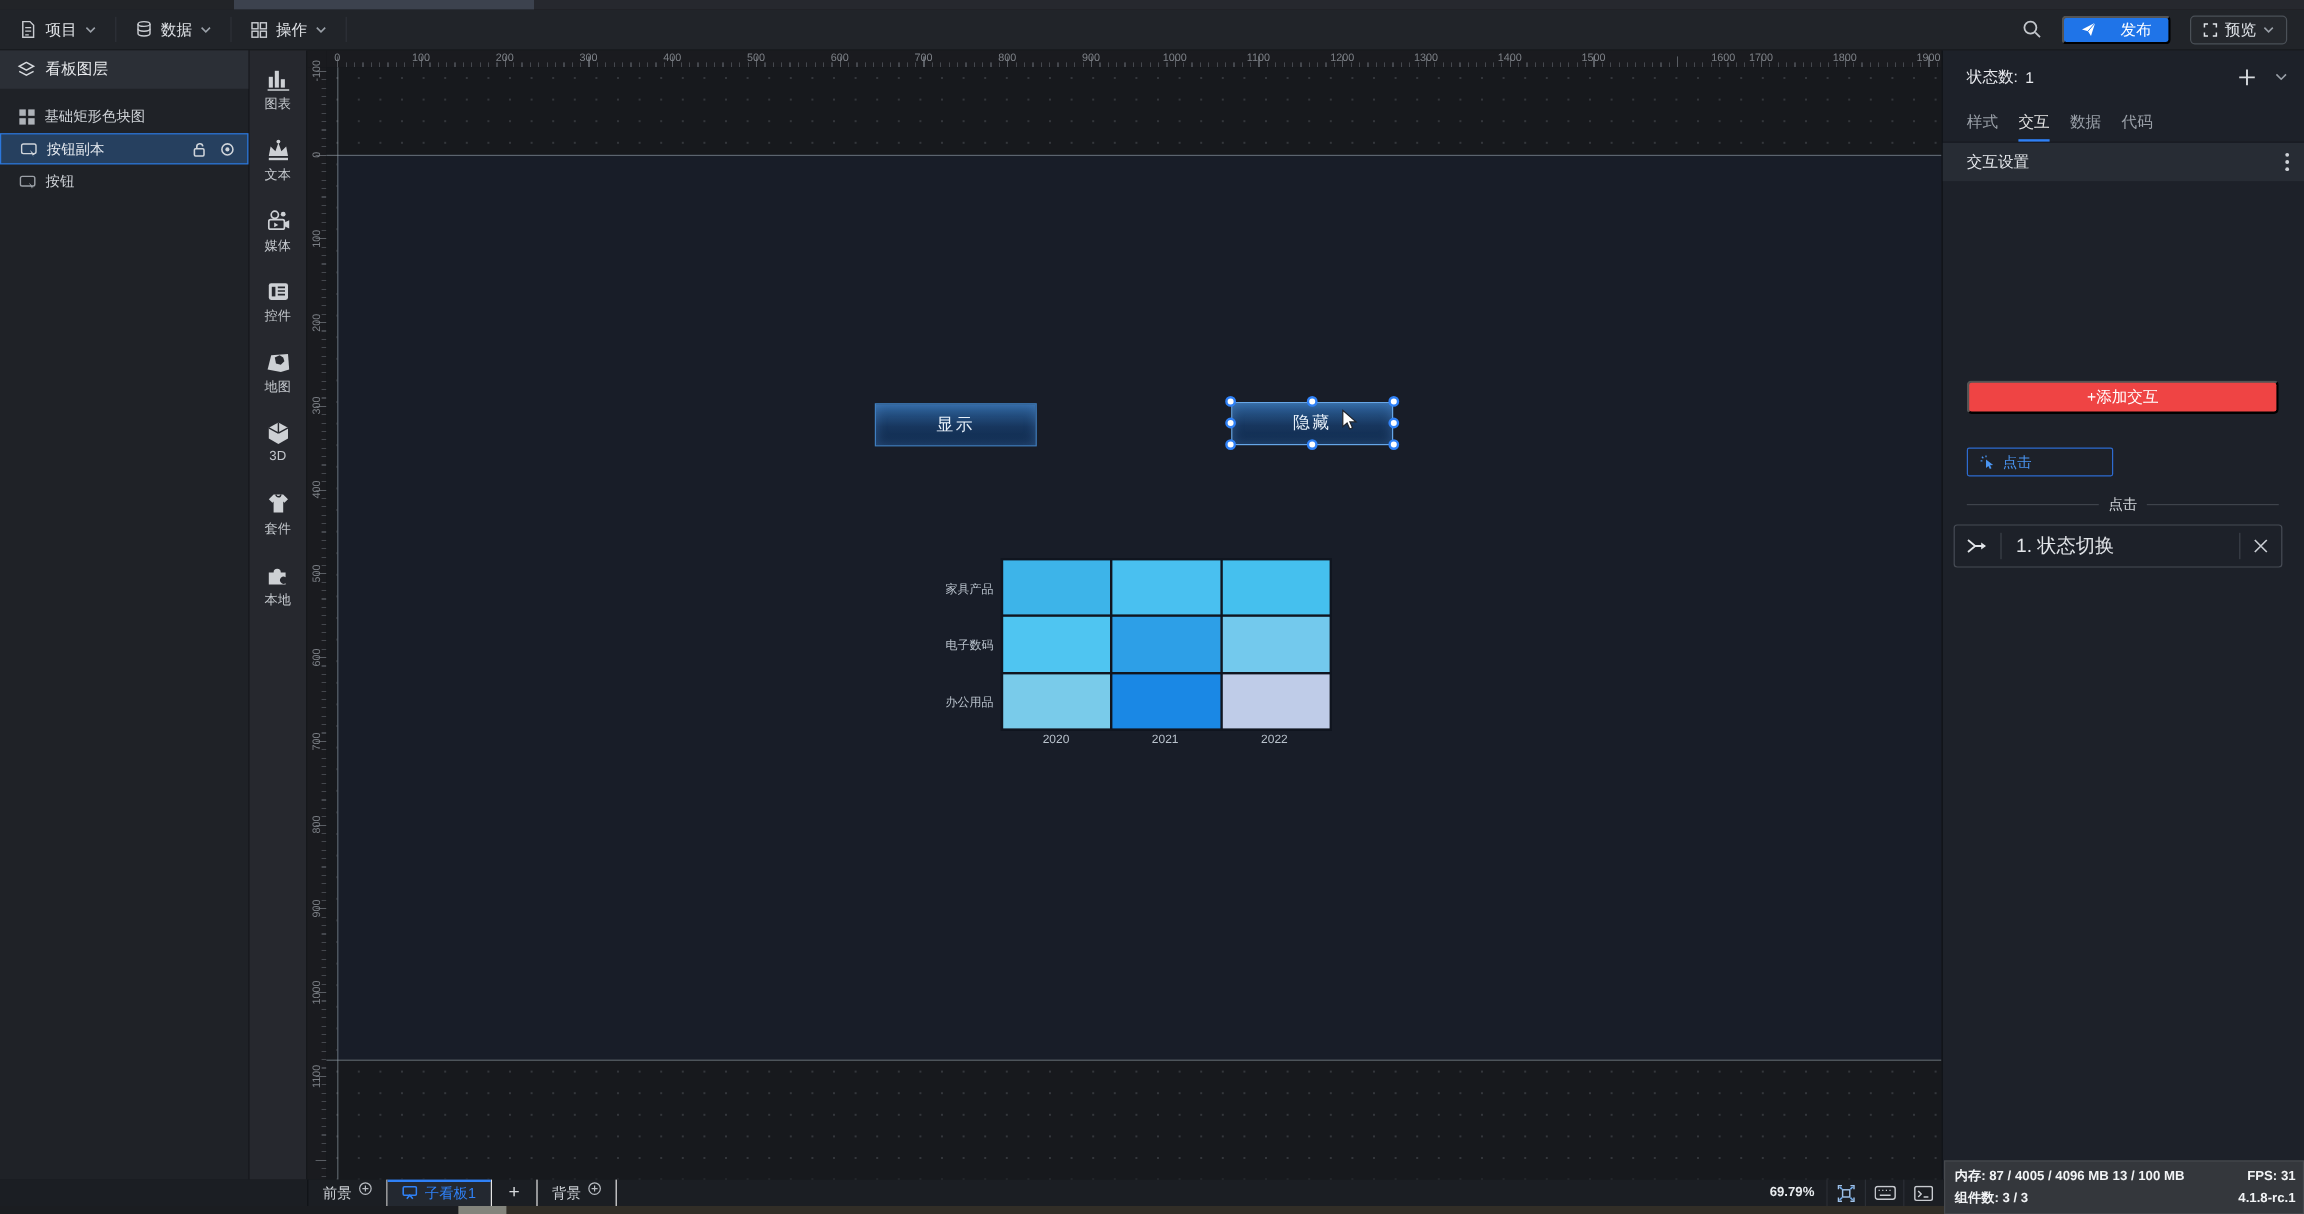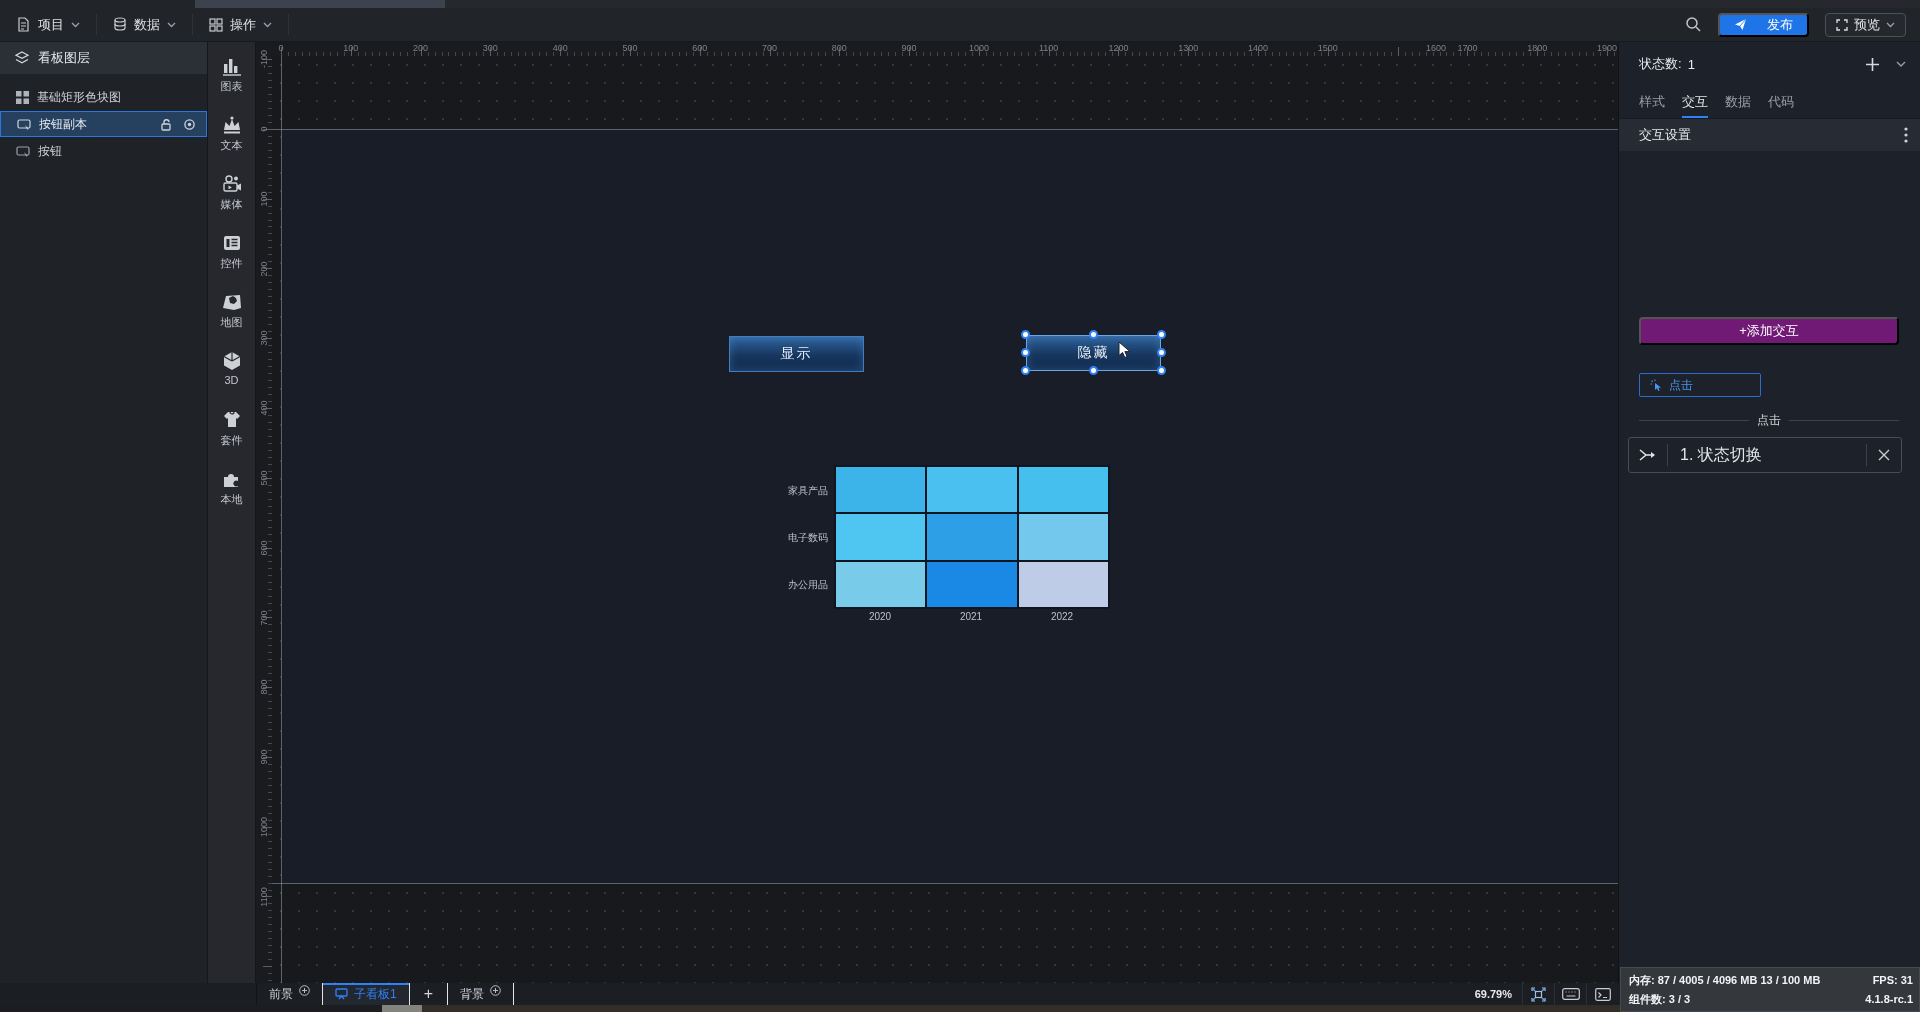--- a/index.html
+++ b/index.html
@@ -79,21 +79,21 @@
   .insp-state-row .grow { flex:1; }
   .insp-default-row { height:32px; background:#262a32; display:flex; align-items:center; gap:8px; padding:0 12px 0 18px; color:#e6e9ed; font-size:13px; border-top:1px solid #171a20; border-bottom:1px solid #171a20; }
   .insp-default-row .grow { flex:1; }
   .insp-default-row .ric { display:flex; gap:13px; align-items:center; }
   .insp-tabs { height:33px; display:flex; align-items:center; gap:17px; padding:0 20px; border-bottom:1px solid #171a20; }
   .insp-tab { position:relative; font-size:13px; color:#9aa0a8; height:100%; display:flex; align-items:center; }
   .insp-tab.active { color:#e5e5e5; }
   .insp-tab.active::after { content:""; position:absolute; left:0; right:0; bottom:0; height:2px; background:#2f81f7; }
   .insp-section { height:32px; background:#272c34; display:flex; align-items:center; padding:0 12px 0 20px; color:#e6e9ed; font-size:13px; }
   .insp-section .grow { flex:1; }
-  .btn-add { position:absolute; left:20px; top:166px; width:260px; height:28px; border-radius:4px; background:#701a75; color:#fff; font-size:13px; display:flex; align-items:center; justify-content:center; }
+  .btn-add { position:absolute; left:20px; top:166px; width:260px; height:28px; border-radius:4px; background:#ef4444; color:#fff; font-size:13px; display:flex; align-items:center; justify-content:center; }
   .chip-trigger { position:absolute; left:20px; top:222px; width:122px; height:24px; border:1px solid #2d6bd0; border-radius:2px; color:#4a94f0; font-size:12px; display:flex; align-items:center; gap:6px; padding:0 10px; }
   .insp-divider { position:absolute; left:20px; top:262px; width:260px; height:14px; display:flex; align-items:center; gap:8px; color:#d2d6db; font-size:12px; }
   .insp-divider::before, .insp-divider::after { content:""; flex:1; height:1px; background:#3e434b; }
   .action-row { position:absolute; left:9px; top:286px; width:274px; height:36px; border:1px solid #474c55; border-radius:3px; display:flex; align-items:center; }
   .action-row .abox { width:38px; display:flex; align-items:center; justify-content:center; }
   .action-row .vsep { width:1px; height:22px; background:#3c414a; }
   .action-row .alabel { flex:1; padding-left:12px; font-size:16px; color:#e2e5e9; }
   .action-row .cbox { width:34px; display:flex; align-items:center; justify-content:center; }
 
   

